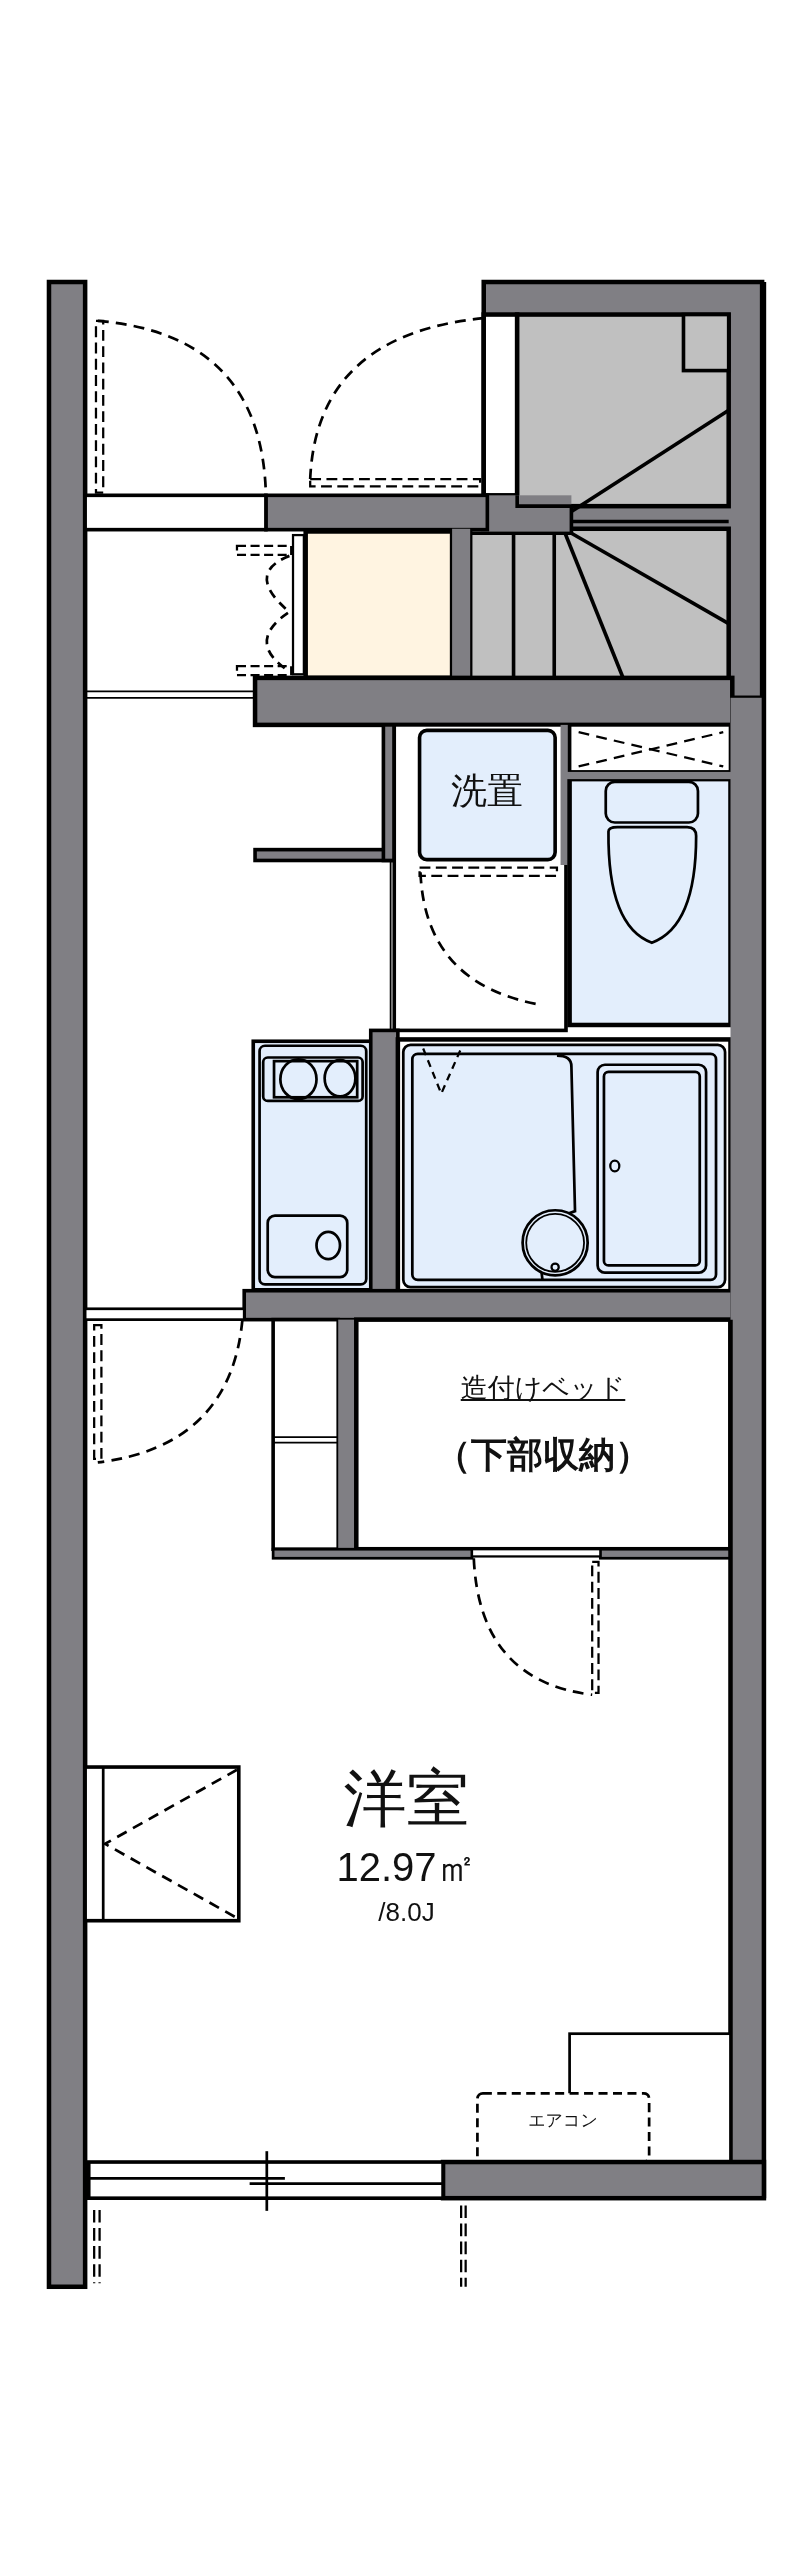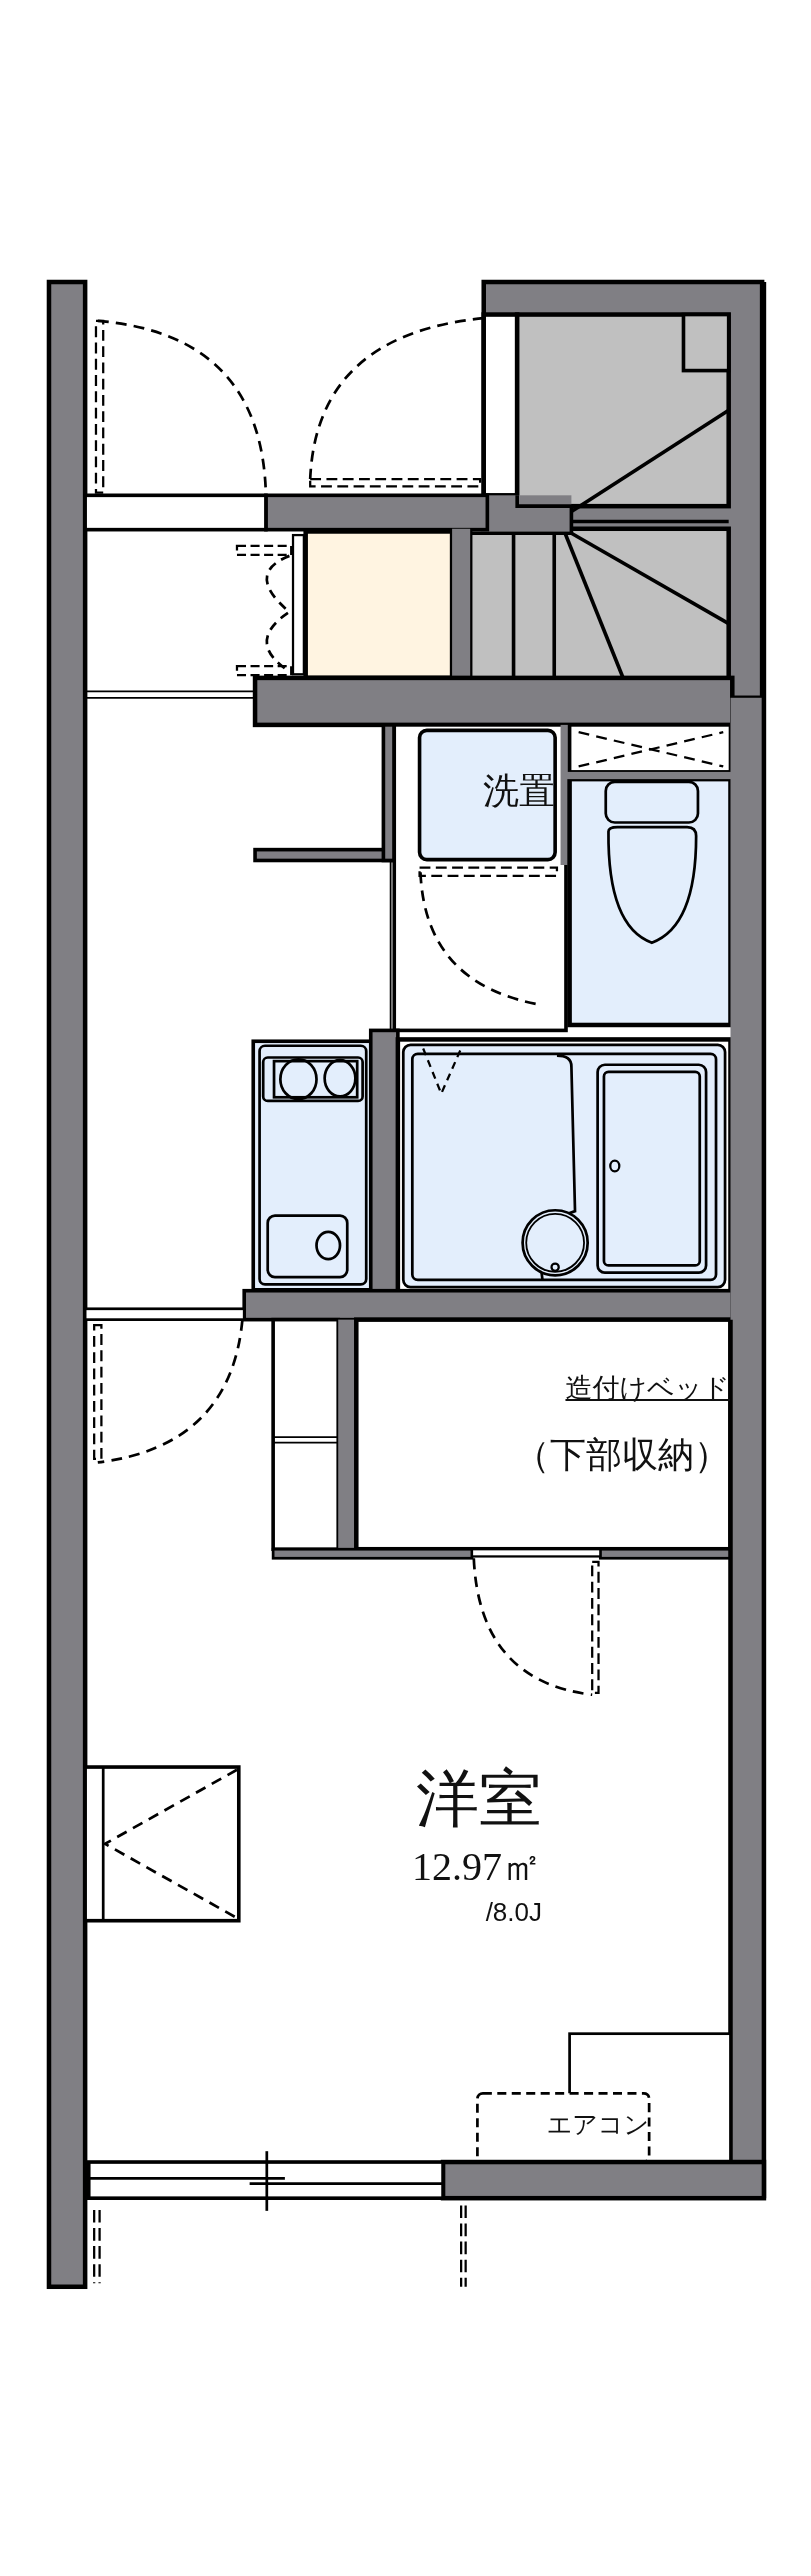--- a/index.html
+++ b/index.html
@@ -1,18 +1,18 @@
 <!DOCTYPE html>
 <html style="font-size:14.5px"><head>
 <meta charset="utf-8">
 <style>
   html,body{margin:0;padding:0;background:#ffffff;}
   body{width:812px;height:2576px;position:relative;overflow:hidden;font-family:"DejaVu Sans","Liberation Sans",sans-serif;}
   svg{position:absolute;left:0;top:0;}
-  .lbl{position:absolute;color:#111;text-align:right;white-space:nowrap;line-height:1.15;}
+  .lbl{position:absolute;color:#111;text-align:center;white-space:nowrap;line-height:1.15;}
 </style>
 </head>
 <body>
 
 <svg width="812" height="2576" viewBox="0 0 898 2850" xmlns="http://www.w3.org/2000/svg">
 
   <rect x="54" y="312" width="40" height="2218" fill="#807f84" stroke="#000" stroke-width="5"></rect>
 
   <rect x="535" y="312" width="308" height="460" fill="#807f84" stroke="#000" stroke-width="5"></rect>
 
@@ -134,20 +134,20 @@
 
   <line x1="104" y1="2445" x2="104" y2="2526" stroke="#000" stroke-width="2.5" stroke-dasharray="14,6"></line>
   <line x1="110" y1="2445" x2="110" y2="2526" stroke="#000" stroke-width="2.5" stroke-dasharray="14,6"></line>
   <line x1="510" y1="2440" x2="510" y2="2530" stroke="#000" stroke-width="2.5" stroke-dasharray="14,6"></line>
   <line x1="515" y1="2440" x2="515" y2="2530" stroke="#000" stroke-width="2.5" stroke-dasharray="14,6"></line>
 </svg>
 
 <div class="lbl" style="left:419px;top:770px;width:136px;font-size:36px;">洗置</div>
 
 <div class="lbl" style="left:356px;top:1372px;width:374px;font-size:27px;text-decoration:underline;">造付けベッド</div>
-<div class="lbl" style="left:356px;top:1434px;width:374px;font-size:36px;">（下部収納）</div>
+<div class="lbl" style="left:356px;top:1434px;width:374px;font-size:36px;font-weight:bold;">（下部収納）</div>
 
 <div class="lbl" style="left:271px;top:1763px;width:271px;font-size:63px;">洋室</div>
-<div class="lbl" style="left:271px;top:1844px;width:271px;font-size:40px;font-family:Liberation Serif, serif;">12.97㎡</div>
+<div class="lbl" style="left:271px;top:1844px;width:271px;font-size:40px;font-family:Liberation Sans, sans-serif;">12.97㎡</div>
 <div class="lbl" style="left:271px;top:1898px;width:271px;font-size:26px;font-family:'Liberation Sans',sans-serif;">/8.0J</div>
 
-<div class="lbl" style="left:477px;top:2111px;width:172px;font-size:25px;">エアコン</div>
+<div class="lbl" style="left:477px;top:2111px;width:172px;font-size:17px;">エアコン</div>
 
 
 </body></html>

